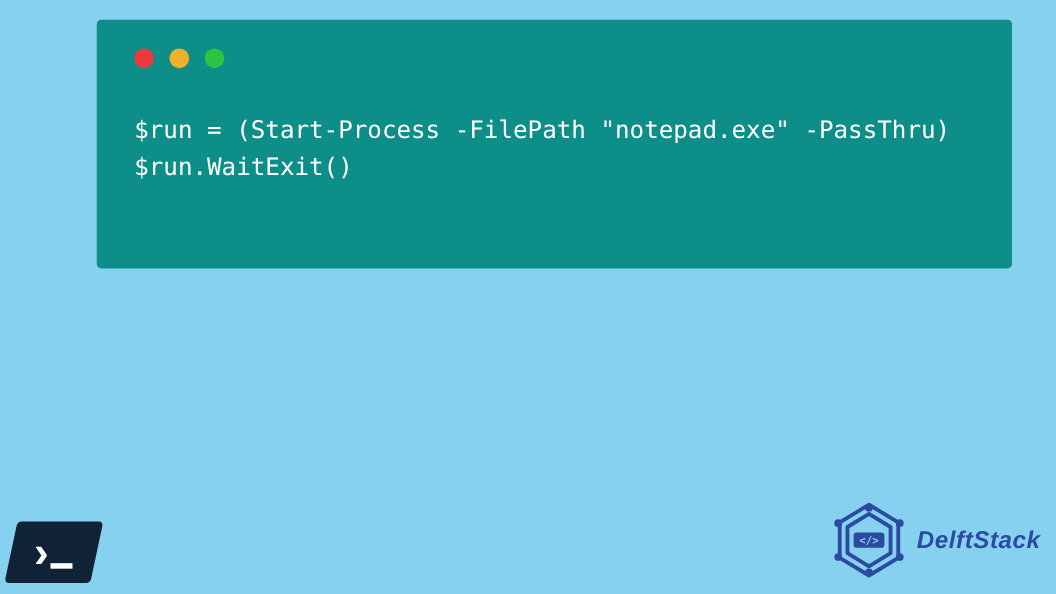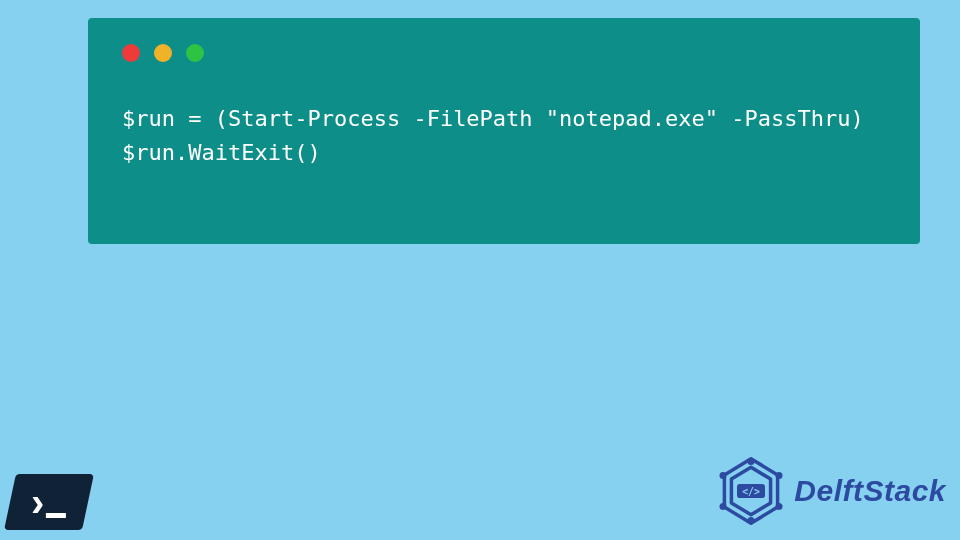--- a/index.html
+++ b/index.html
@@ -75,21 +75,21 @@
   }
   .brand {
     position: absolute;
     right: 14px;
     bottom: 14px;
     display: flex;
     align-items: center;
     gap: 8px;
   }
   .brand-text {
-    font-size: 30px;
+    font-size: 22px;
     font-weight: 600;
     color: #2c4aa0;
     font-style: italic;
     letter-spacing: 0.5px;
   }
   .brand-logo {
     width: 70px;
     height: 70px;
     position: relative;
   }

